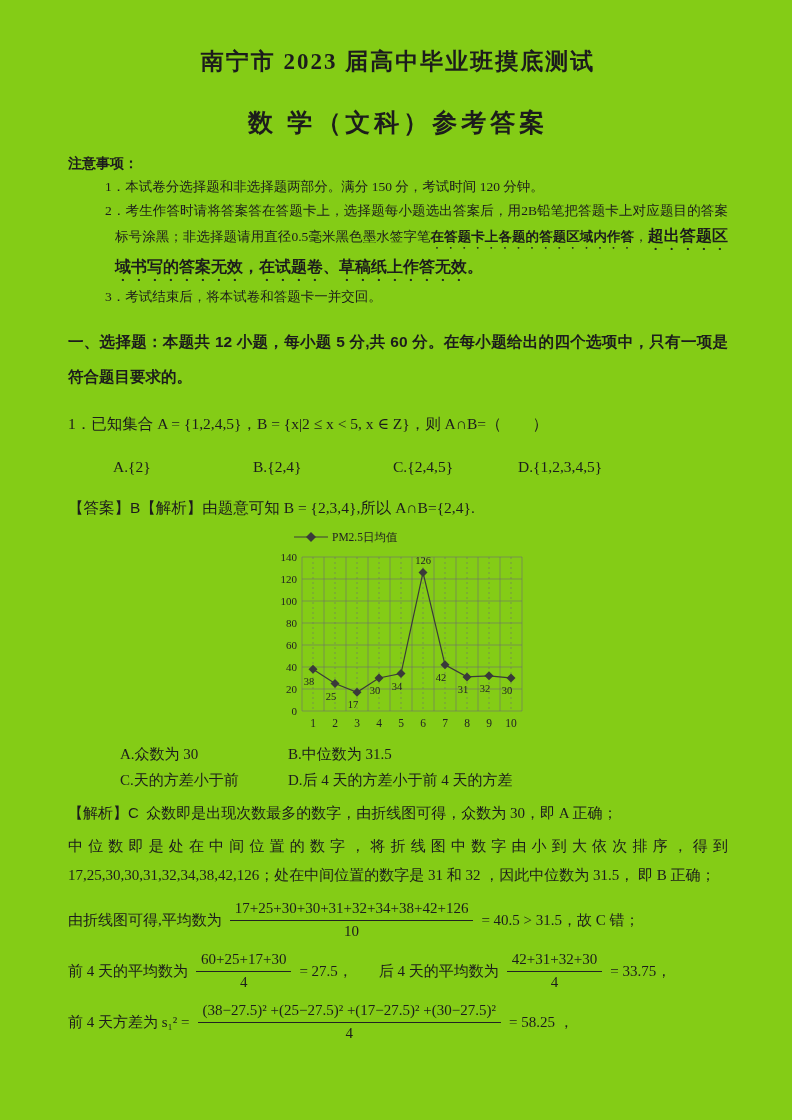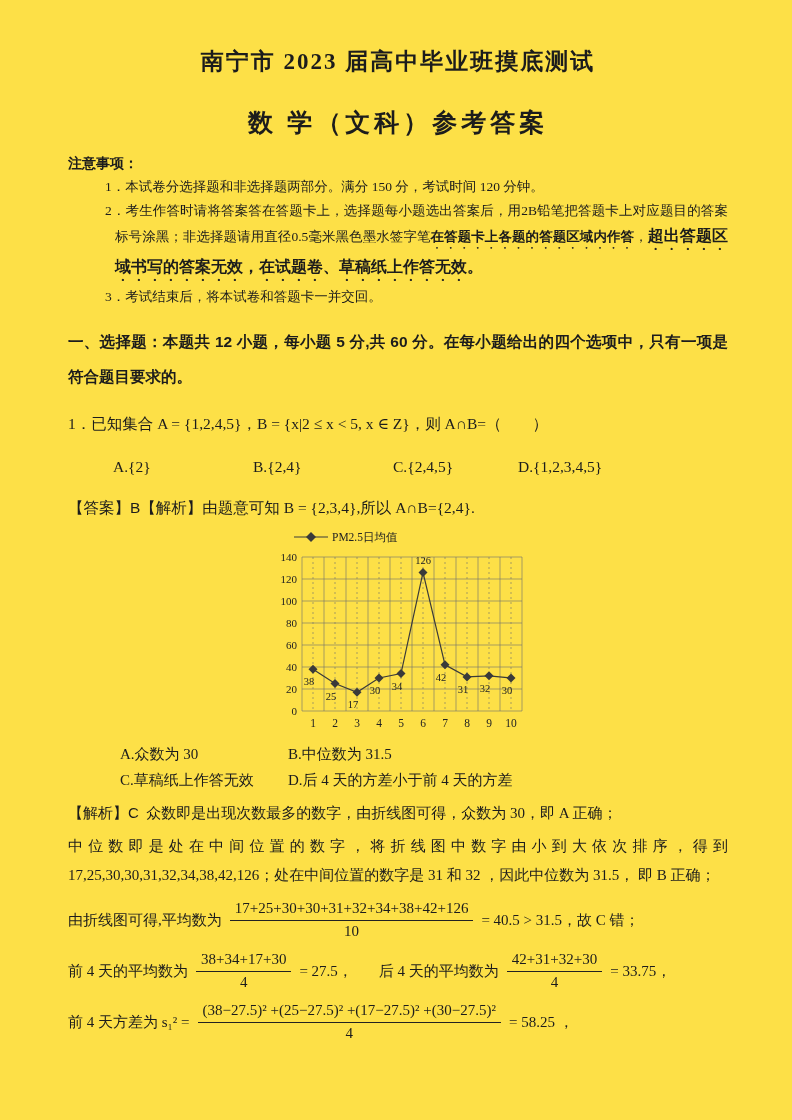--- a/index.html
+++ b/index.html
@@ -1,20 +1,20 @@
 <!DOCTYPE html>
 <html><head>
 <meta charset="utf-8">
 <style>
   * { margin:0; padding:0; box-sizing:border-box; }
   html,body { background:#ffffff; }
   body { font-family:"Liberation Serif","DejaVu Serif",serif; color:#1c1c1c; }
   .page {
     position:relative; width:792px; height:1120px; margin:0 auto;
-    background:#fde047; padding:46px 64px 0 68px; overflow:hidden;
+    background:#84cc16; padding:46px 64px 0 68px; overflow:hidden;
   }
   .title1 {
     text-align:center; font-size:23px; font-weight:700; letter-spacing:2px;
     margin-bottom:7px;
   }
   .title2 {
     text-align:center; font-size:25px; font-weight:700; letter-spacing:4px;
     margin-bottom:16px;
     margin-top:29px;
   }
@@ -161,40 +161,40 @@
         <path d="M 245 148.5 L 249.5 153 L 245 157.5 L 240.5 153 Z" fill="#3a3a3a"></path>
         <text x="241" y="169" font-size="10.5" fill="#222" text-anchor="middle">30</text>
       </svg>
   </div>
 
   <div class="q2-optrow">
     <span class="opt">A.众数为 30</span>
     <span class="opt">B.中位数为 31.5</span>
   </div>
   <div class="q2-optrow">
-    <span class="opt">C.草稿纸上作答无效</span>
+    <span class="opt">C.天的方差小于前</span>
     <span class="opt">D.后 4 天的方差小于前 4 天的方差</span>
   </div>
 
   <div class="analysis"><span class="ans-tag">【解析】C</span>&nbsp;&nbsp;<span>众数即是出现次数最多的数字，由折线图可得，众数为 30，即 A 正确；</span></div>
   <div class="analysis">中位数即是处在中间位置的数字，将折线图中数字由小到大依次排序，得到 17,25,30,30,31,32,34,38,42,126；处在中间位置的数字是 31 和 32 ，因此中位数为 31.5， 即 B 正确；</div>
 
   <div class="formula-line">
     <span>由折线图可得,平均数为</span>
     <span class="frac">
       <span class="num">17+25+30+30+31+32+34+38+42+126</span>
       <span class="den">10</span>
     </span>
     <span>= 40.5 &gt; 31.5，故 C 错；</span>
   </div>
 
   <div class="formula-line">
     <span>前 4 天的平均数为</span>
     <span class="frac">
-      <span class="num">38+34+17+30</span>
+      <span class="num">60+25+17+30</span>
       <span class="den">4</span>
     </span>
     <span>= 27.5，</span>
     <span style="width:14px;"></span>
     <span>后 4 天的平均数为</span>
     <span class="frac">
       <span class="num">42+31+32+30</span>
       <span class="den">4</span>
     </span>
     <span>= 33.75，</span>

